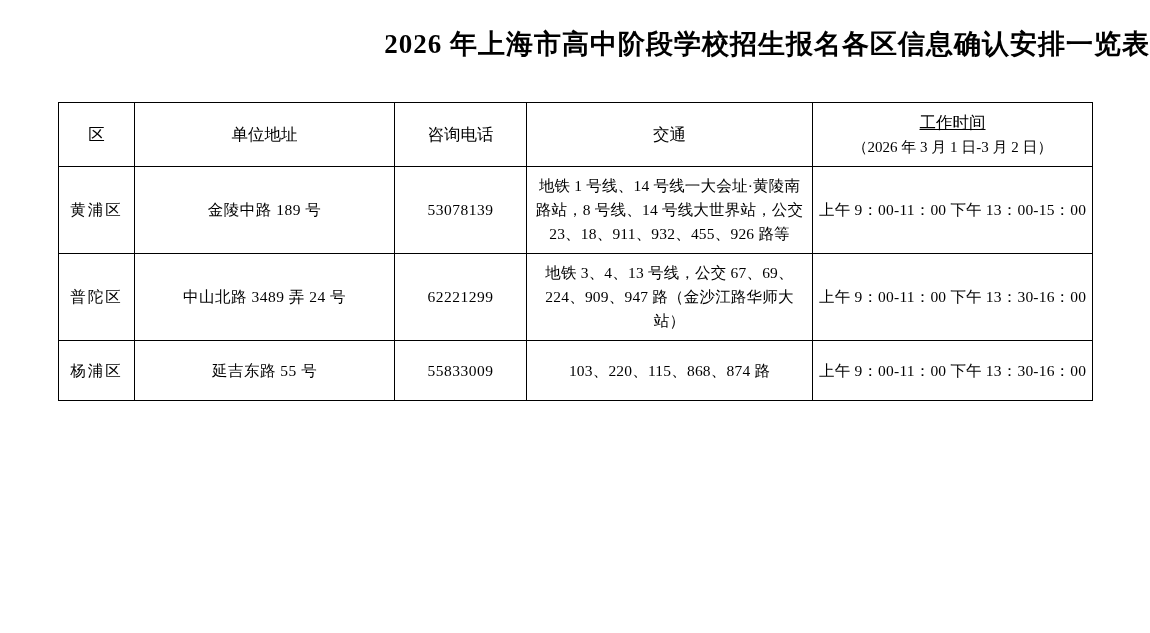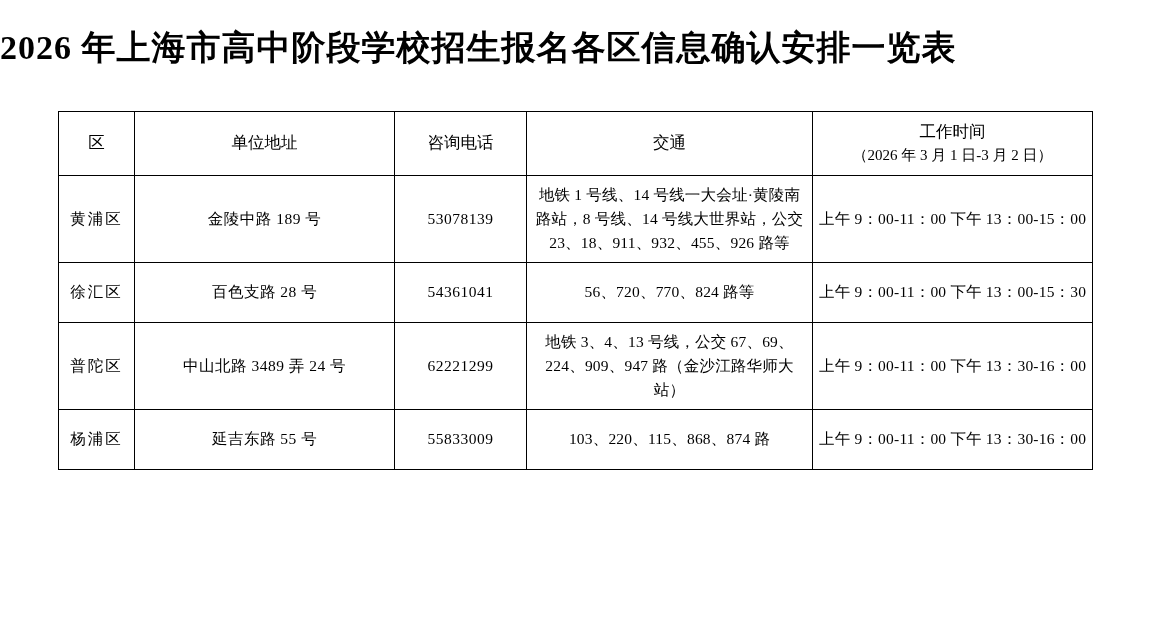--- a/index.html
+++ b/index.html
@@ -14,24 +14,24 @@
     color: #000000;
     overflow: hidden;
   }
   .page {
     width: 1150px;
     height: 633px;
     box-sizing: border-box;
     position: relative;
   }
   .doc-title {
-    text-align: left;
+    text-align: right;
     font-family: "Liberation Serif", "DejaVu Serif", serif;
     font-weight: bold;
-    font-size: 34px;
+    font-size: 27px;
     letter-spacing: 1px;
     padding-top: 28px;
     padding-bottom: 0;
     line-height: 1.2;
   }
   .table-wrap {
     margin: 42px 58px 0 58px;
   }
   table.info-table {
     border-collapse: collapse;
@@ -52,21 +52,21 @@
     font-size: 16.5px;
     padding-top: 12px;
     padding-bottom: 12px;
   }
   .col-district { width: 76px; }
   .col-address  { width: 260px; }
   .col-phone    { width: 132px; }
   .col-traffic  { width: 286px; }
   .col-hours    { width: 280px; }
 
-  .hdr-hours-main { display: block; }
+  .hdr-hours-main { display: block; text-decoration: underline; }
   .hdr-hours-sub  { display: block; font-size: 15px; }
 
   td.cell-district { letter-spacing: 2px; }
   td.cell-address  { letter-spacing: 0.5px; }
   td.cell-phone    { letter-spacing: 0.5px; }
   td.cell-traffic  { text-align: center; letter-spacing: 0.2px; }
   td.cell-hours    { letter-spacing: 0.2px; white-space: nowrap; }
 
   tbody tr { height: 60px; }
 </style>
@@ -100,27 +100,20 @@
       </thead>
       <tbody>
         <tr>
           <td class="cell-district">黄浦区</td>
           <td class="cell-address">金陵中路 189 号</td>
           <td class="cell-phone">53078139</td>
           <td class="cell-traffic">地铁 1 号线、14 号线一大会址·黄陵南路站，8 号线、14 号线大世界站，公交 23、18、911、932、455、926 路等</td>
           <td class="cell-hours">上午 9：00-11：00  下午 13：00-15：00</td>
         </tr>
         <tr>
-          <td class="cell-district">徐汇区</td>
-          <td class="cell-address">百色支路 28 号</td>
-          <td class="cell-phone">54361041</td>
-          <td class="cell-traffic">56、720、770、824 路等</td>
-          <td class="cell-hours">上午 9：00-11：00  下午 13：00-15：30</td>
-        </tr>
-        <tr>
           <td class="cell-district">普陀区</td>
           <td class="cell-address">中山北路 3489 弄 24 号</td>
           <td class="cell-phone">62221299</td>
           <td class="cell-traffic">地铁 3、4、13 号线，公交 67、69、224、909、947 路（金沙江路华师大站）</td>
           <td class="cell-hours">上午 9：00-11：00  下午 13：30-16：00</td>
         </tr>
         <tr>
           <td class="cell-district">杨浦区</td>
           <td class="cell-address">延吉东路 55 号</td>
           <td class="cell-phone">55833009</td>

